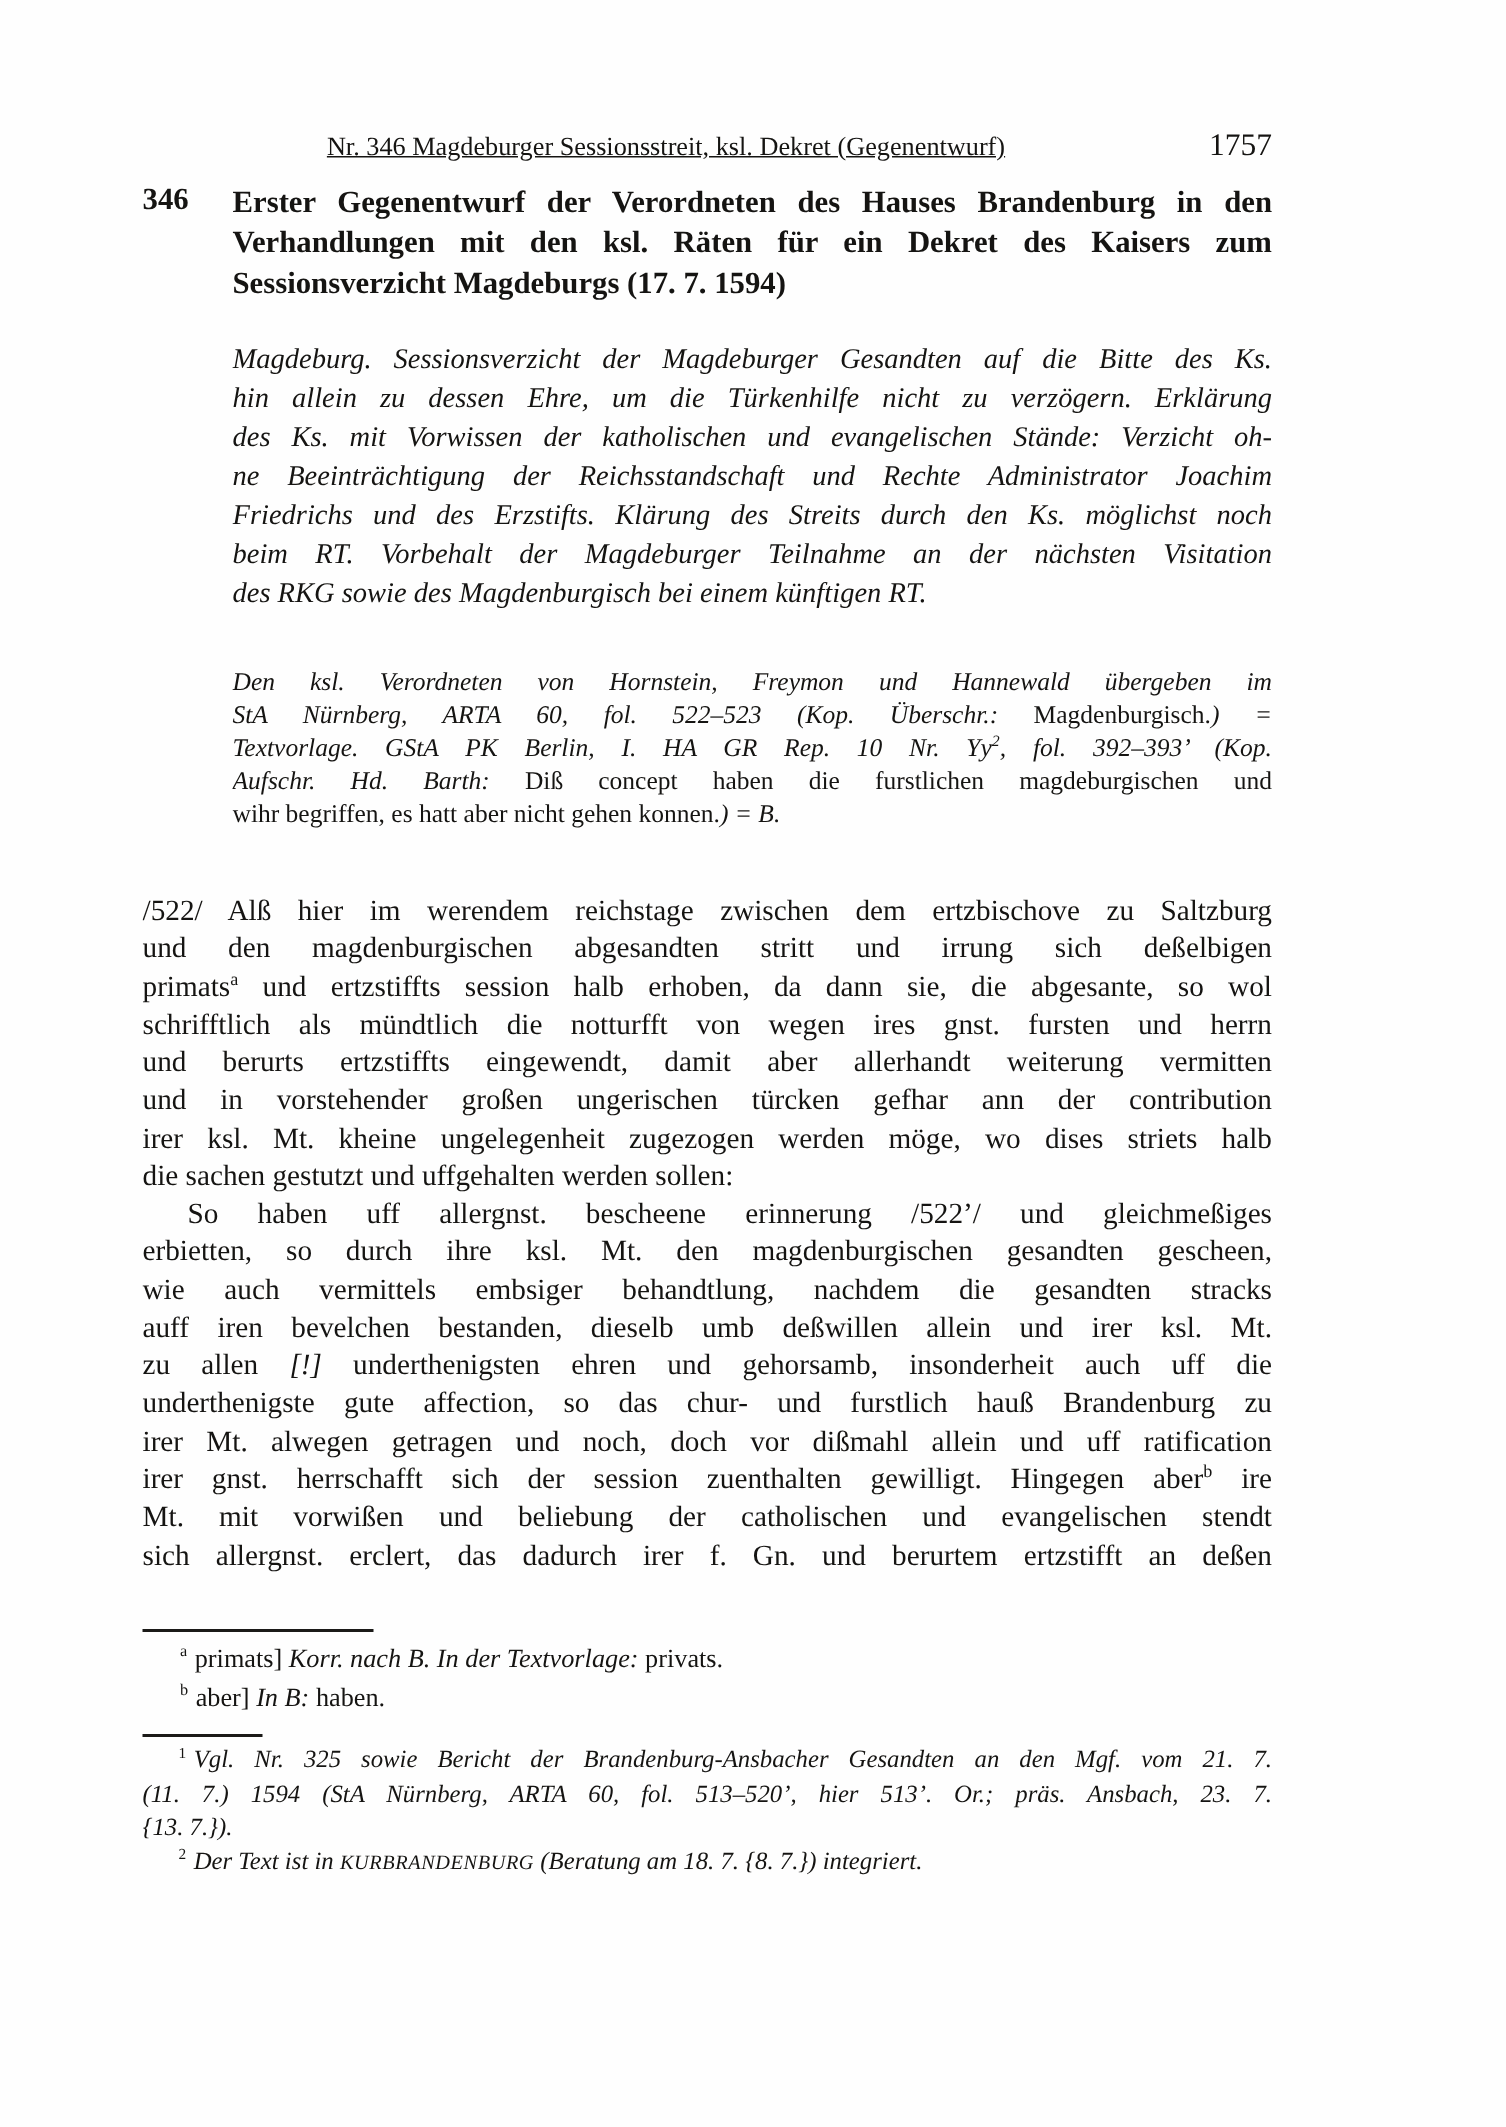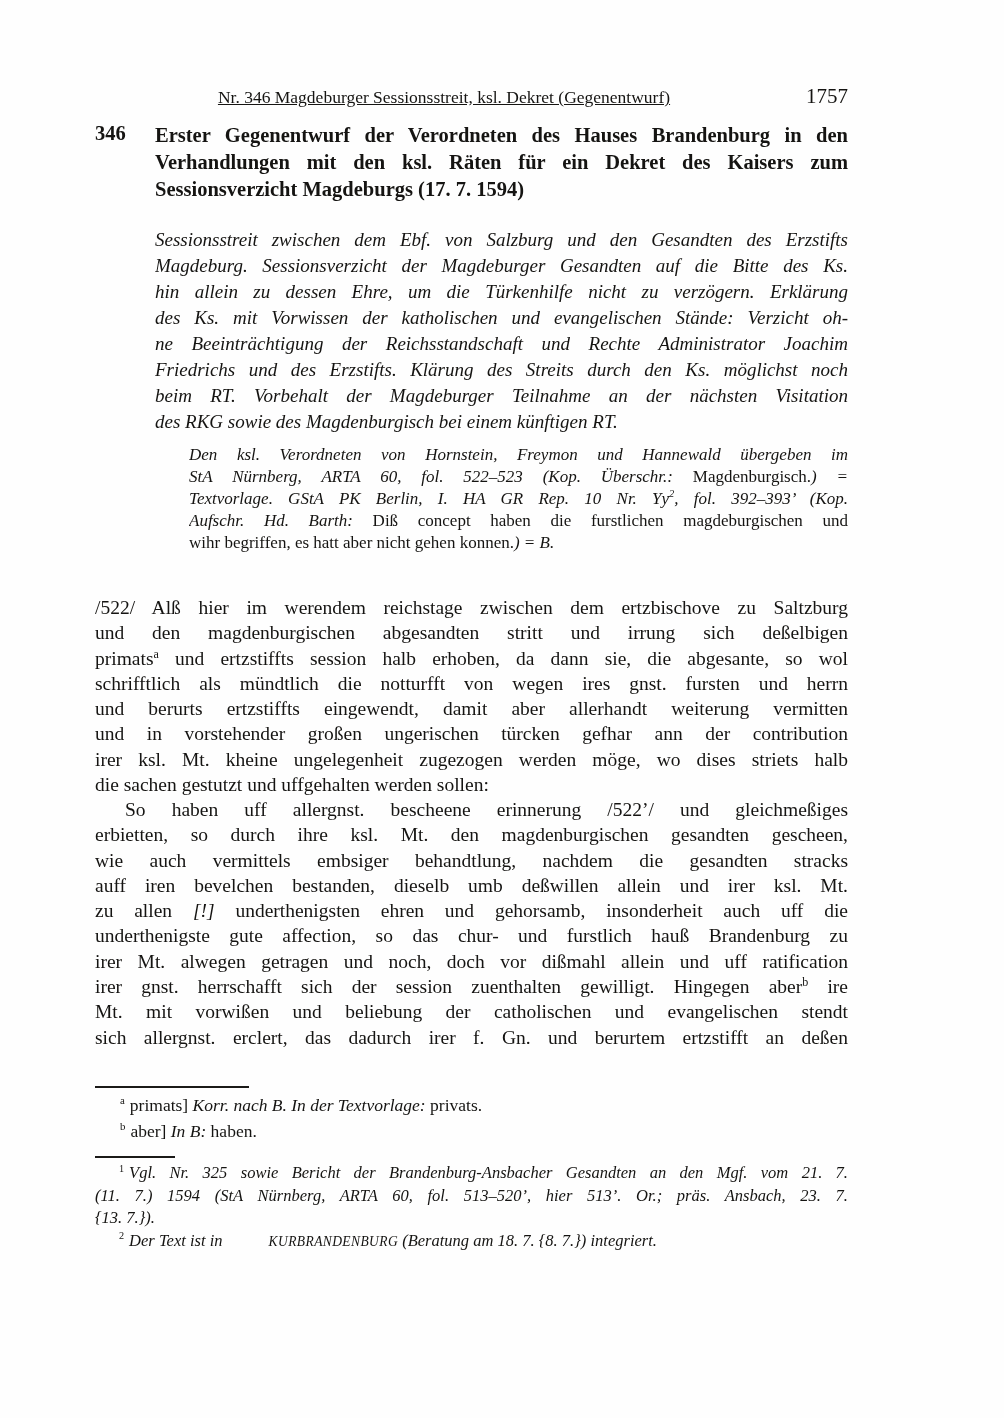--- a/index.html
+++ b/index.html
@@ -13,21 +13,21 @@
   }
   .blk{position:absolute;}
   .ln{
     overflow:hidden;
     white-space:normal;
   }
   .fill{text-align:justify;text-align-last:justify;text-justify:inter-word;}
   .nofill{text-align:left;text-align-last:left;}
   .st-i{font-style:italic;}
   .st-r{font-style:normal;}
-  .st-sc{font-size:0.82em;letter-spacing:0.4px;margin-left:42px;}
+  .st-sc{font-size:0.82em;letter-spacing:0.4px;}
   .st-sup,.fnmark{
     font-size:0.62em;
     vertical-align:super;
     line-height:0;
   }
   .fnmark{margin-right:5px;}
 
   
   #running-header{left:95px;top:84px;width:753px;height:26px;font-size:17.5px;}
   #running-title{position:absolute;left:0;right:55px;text-align:center;top:3px;text-decoration:underline;}
@@ -37,21 +37,21 @@
   #document-number{left:95px;top:122px;font-size:20.5px;font-weight:bold;}
   #document-heading{left:155px;top:122px;width:693px;font-size:20.5px;font-weight:bold;}
   #document-heading .ln{line-height:27px;height:27px;}
 
   
   #summary-block{left:155px;top:227px;width:693px;font-size:19px;font-style:italic;}
   #summary-block .ln{line-height:26px;height:26px;}
 
   
   #source-note-block{left:155px;top:444px;width:693px;font-size:17px;font-style:italic;}
-  #source-note-block .ln{line-height:22px;height:22px;margin-left:34px;}
+  #source-note-block .ln{line-height:22px;height:22px;}
 
   
   .bodyblk{left:95px;width:753px;font-size:19.5px;}
   .bodyblk .ln{line-height:25.3px;height:25.3px;}
   #body-paragraph-1{top:595px;}
   #body-paragraph-2{top:797px;}
 
   
   #apparatus-rule{left:95px;top:1086px;width:154px;height:1.5px;background:#1b1a18;}
   #apparatus-footnotes{left:95px;top:1093px;width:753px;font-size:17.5px;}
@@ -76,21 +76,20 @@
 
   <div class="blk" id="document-number">346</div>
 
   <div class="blk" id="document-heading">
       <div class="ln fill"><span>Erster Gegenentwurf der Verordneten des Hauses Brandenburg in den</span></div>
       <div class="ln fill"><span>Verhandlungen mit den ksl. Räten für ein Dekret des Kaisers zum</span></div>
       <div class="ln nofill"><span>Sessionsverzicht Magdeburgs (17. 7. 1594)</span></div>
     </div>
 
   <div class="blk" id="summary-block">
-      <div class="ln fill"><span>Sessionsstreit zwischen dem Ebf. von Salzburg und den Gesandten des Erzstifts</span></div>
       <div class="ln fill"><span>Magdeburg. Sessionsverzicht der Magdeburger Gesandten auf die Bitte des Ks.</span></div>
       <div class="ln fill"><span>hin allein zu dessen Ehre, um die Türkenhilfe nicht zu verzögern. Erklärung</span></div>
       <div class="ln fill"><span>des Ks. mit Vorwissen der katholischen und evangelischen Stände: Verzicht oh-</span></div>
       <div class="ln fill"><span>ne Beeinträchtigung der Reichsstandschaft und Rechte Administrator Joachim</span></div>
       <div class="ln fill"><span>Friedrichs und des Erzstifts. Klärung des Streits durch den Ks. möglichst noch</span></div>
       <div class="ln fill"><span>beim RT. Vorbehalt der Magdeburger Teilnahme an der nächsten Visitation</span></div>
       <div class="ln nofill"><span>des RKG sowie des Magdenburgisch bei einem künftigen RT.</span></div>
     </div>
 
   <div class="blk" id="source-note-block">

